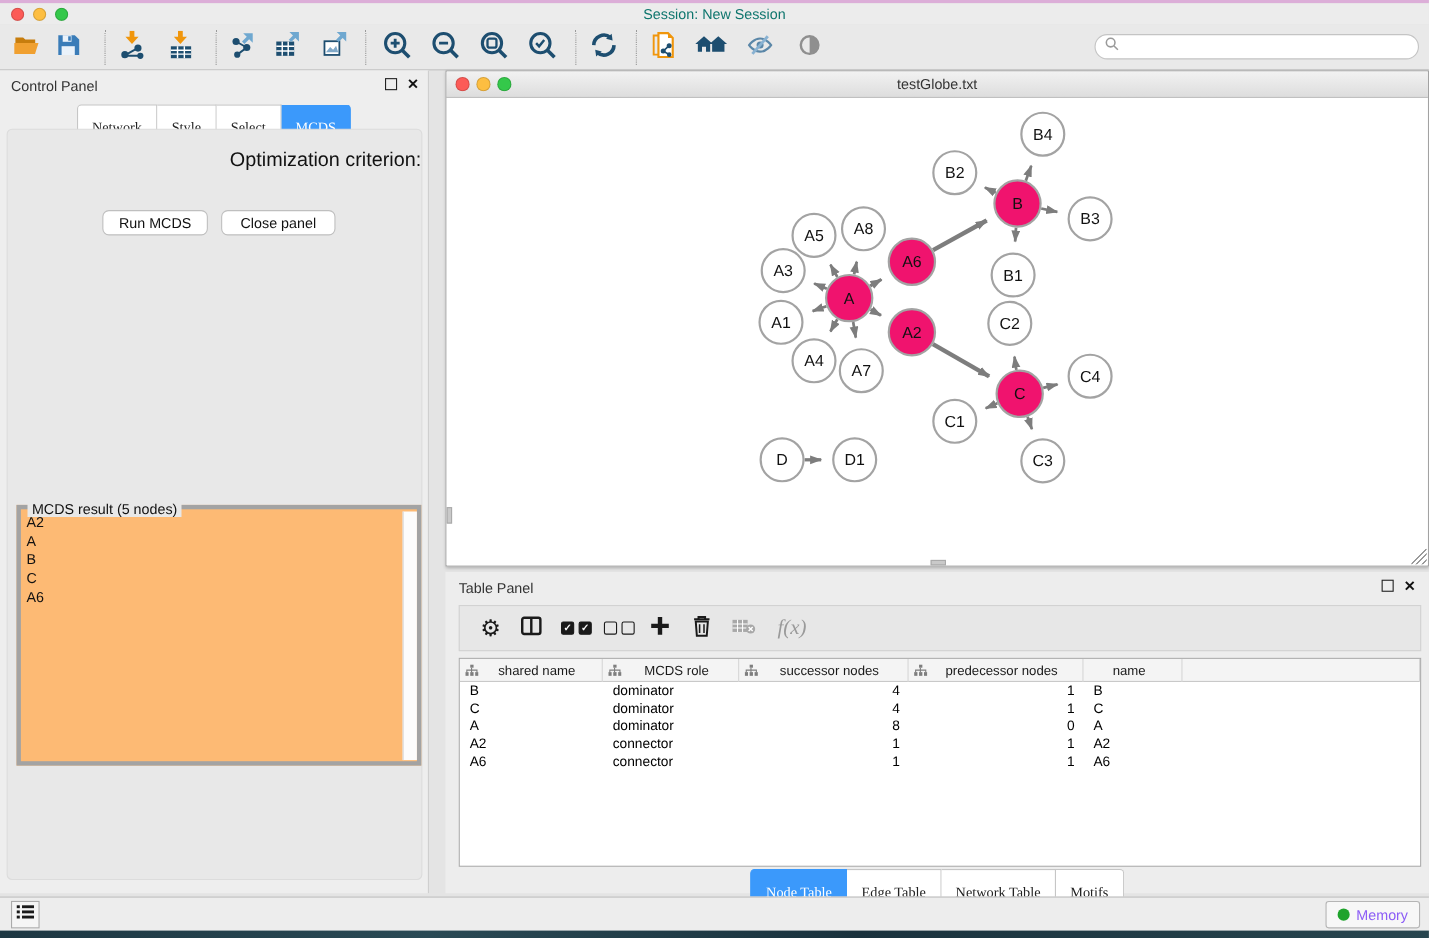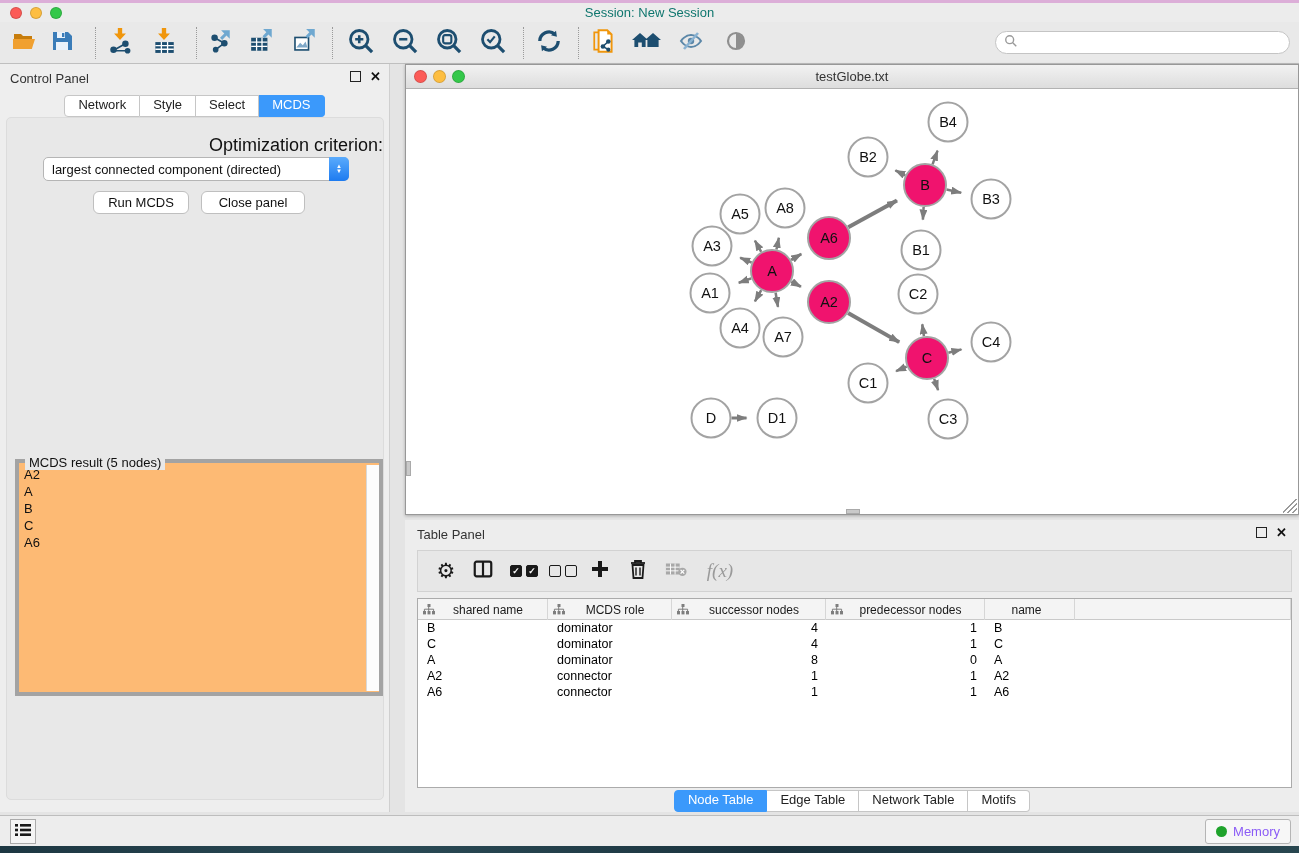--- a/index.html
+++ b/index.html
@@ -32,21 +32,21 @@
   #control-panel { position:absolute; left:0; top:64px; width:390px; height:748px;
     background:#eeeeee; border-right:1px solid #cfcfcf; }
   .panel-header { position:absolute; left:10px; top:7px; font-size:13px; color:#333; }
   .panel-winbtns { position:absolute; right:8px; top:7px; display:flex; gap:9px;
     align-items:center; }
   .float-box { width:11px; height:11px; border:1.5px solid #222; }
   .close-x { font-size:13px; font-weight:bold; color:#111; line-height:11px; }
 
   .tabgroup { display:flex; }
   .tab { background:#fff; border:1px solid #c6c6c6; border-left:none;
-    padding:1px 13px 4px 13px; font-size:13px; color:#222; white-space:nowrap; }
+    padding:12px 13px 4px 13px; font-size:13px; color:#222; white-space:nowrap;font-family:Liberation Serif, serif; }
   .tab:first-child { border-left:1px solid #c6c6c6; border-radius:4px 0 0 4px; }
   .tab:last-child { border-radius:0 4px 4px 0; }
   .tab.active { background:#3b99fb; border-color:#3b99fb; color:#fff; }
   #cp-tabs { position:absolute; left:0; top:31px; width:100%; display:flex;
     justify-content:center; }
 
   #cp-body { position:absolute; left:6px; top:53px; width:378px; height:683px;
     background:#e8e8e8; border:1px solid #dcdcdc; border-radius:5px; }
   #opt-label { position:absolute; left:0; top:17px; width:100%; text-align:right;
     font-size:18px; color:#111; }
@@ -311,27 +311,20 @@
   <div id="cp-tabs">
     <div class="tabgroup">
       <span class="tab">Network</span>
       <span class="tab">Style</span>
       <span class="tab">Select</span>
       <span class="tab active">MCDS</span>
     </div>
   </div>
   <div id="cp-body">
     <div id="opt-label">Optimization criterion:</div>
-    <div id="opt-select">
-      <span class="sel-text">largest connected component (directed)</span>
-      <span class="stepper">
-          <span>▲</span>
-          <span>▼</span>
-        </span>
-    </div>
     <div class="cp-btn" id="run-btn">Run MCDS</div>
     <div class="cp-btn" id="closepanel-btn">Close panel</div>
     <div id="result-box">
       <span id="result-legend">MCDS result (5 nodes)</span>
       <div id="result-list">
           <div>A2</div>
           <div>A</div>
           <div>B</div>
           <div>C</div>
           <div>A6</div>

